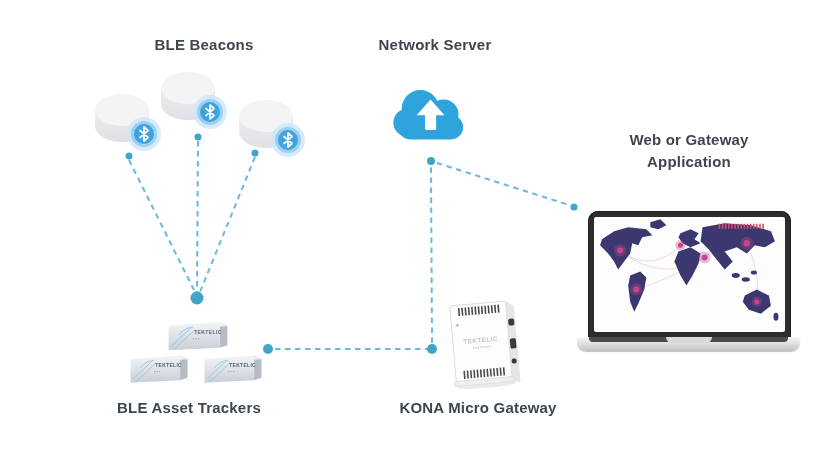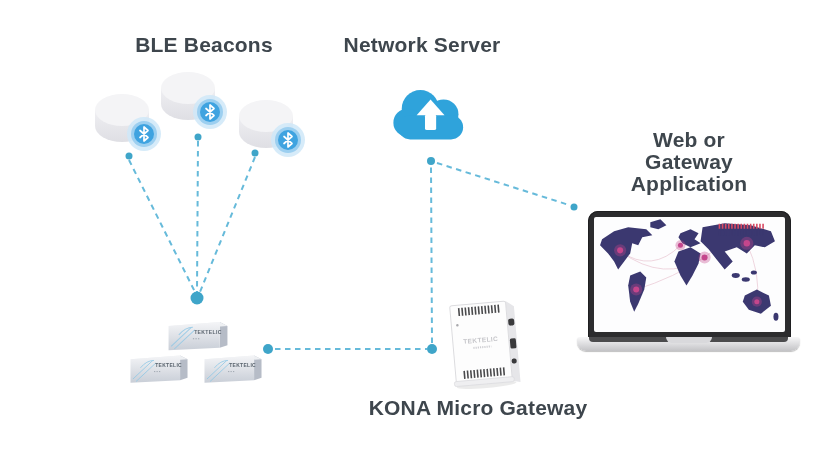--- a/index.html
+++ b/index.html
@@ -2,21 +2,21 @@
 <html><head>
 <meta charset="utf-8">
 <style>
   html,body{margin:0;padding:0;background:#ffffff;}
   .canvas{
     position:relative;width:821px;height:460px;background:#ffffff;overflow:hidden;
     font-family:"Liberation Sans", sans-serif;
   }
   .label{
     position:absolute;text-align:center;color:#3e464d;font-weight:600;
-    font-size:21px;line-height:22px;letter-spacing:.2px;
+    font-size:15px;line-height:22px;letter-spacing:.2px;
   }
   svg{display:block;}
   .abs{position:absolute;}
   
   .laptop-bezel{
     position:absolute;left:588px;top:211px;width:203px;height:127px;
     background:#2c2c2e;border-radius:10px 10px 2px 2px;box-sizing:border-box;
     padding:6px;box-shadow:0 0 0 1px #1f1f21 inset;
   }
   .laptop-screen{
@@ -56,22 +56,23 @@
       <circle cx="255" cy="153" r="3.5"></circle>
       <circle cx="197" cy="298" r="6.5"></circle>
       <circle cx="268" cy="349" r="5"></circle>
       <circle cx="432" cy="349" r="5"></circle>
       <circle cx="431" cy="161" r="4"></circle>
       <circle cx="574" cy="207" r="3.5"></circle>
     </g>
   </svg>
 
   <div class="label" style="left:104px;top:34px;width:200px">BLE Beacons</div>
-  <div class="label" style="left:322px;top:34px;width:200px">Network Server</div>
+  <div class="label" style="left:335px;top:34px;width:200px">Network Server</div>
   <div class="label" style="left:614px;top:129px;width:150px">Web or Gateway Application</div>
+  <div class="label" style="left:69px;top:397px;width:240px">BLE Asset Trackers</div>
   <div class="label" style="left:358px;top:397px;width:240px">KONA Micro Gateway</div>
 
   <svg class="abs" style="left:94px;top:90px;z-index:2" width="80" height="72" viewBox="0 0 80 72">
     <defs>
       <linearGradient id="cyl1" x1="0" y1="0" x2="0" y2="1">
         <stop offset="0" stop-color="#efeff2"></stop>
           <stop offset="1" stop-color="#dfdfe4"></stop>
       </linearGradient>
     </defs>
     <path d="M1,20 V36 A27,16 0 0 0 55,36 V20 Z" fill="url(#cyl1)"></path>

